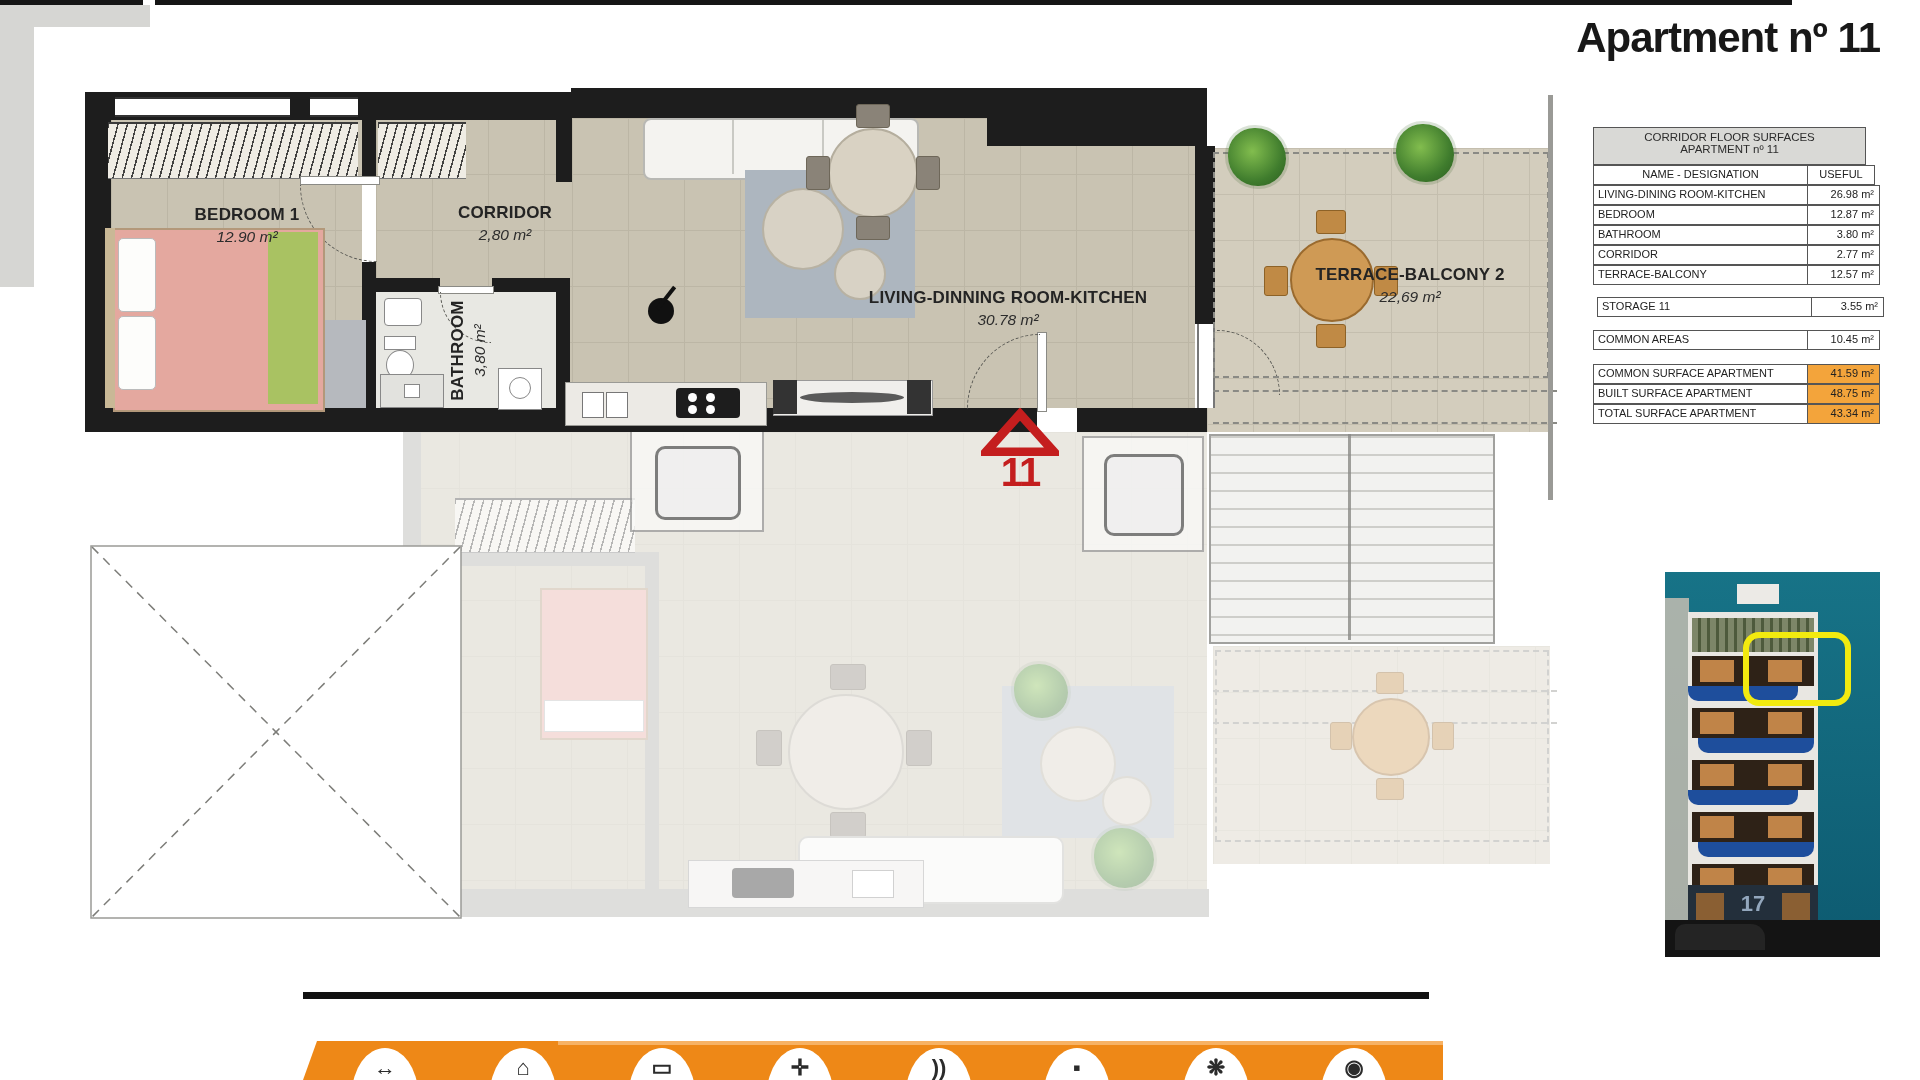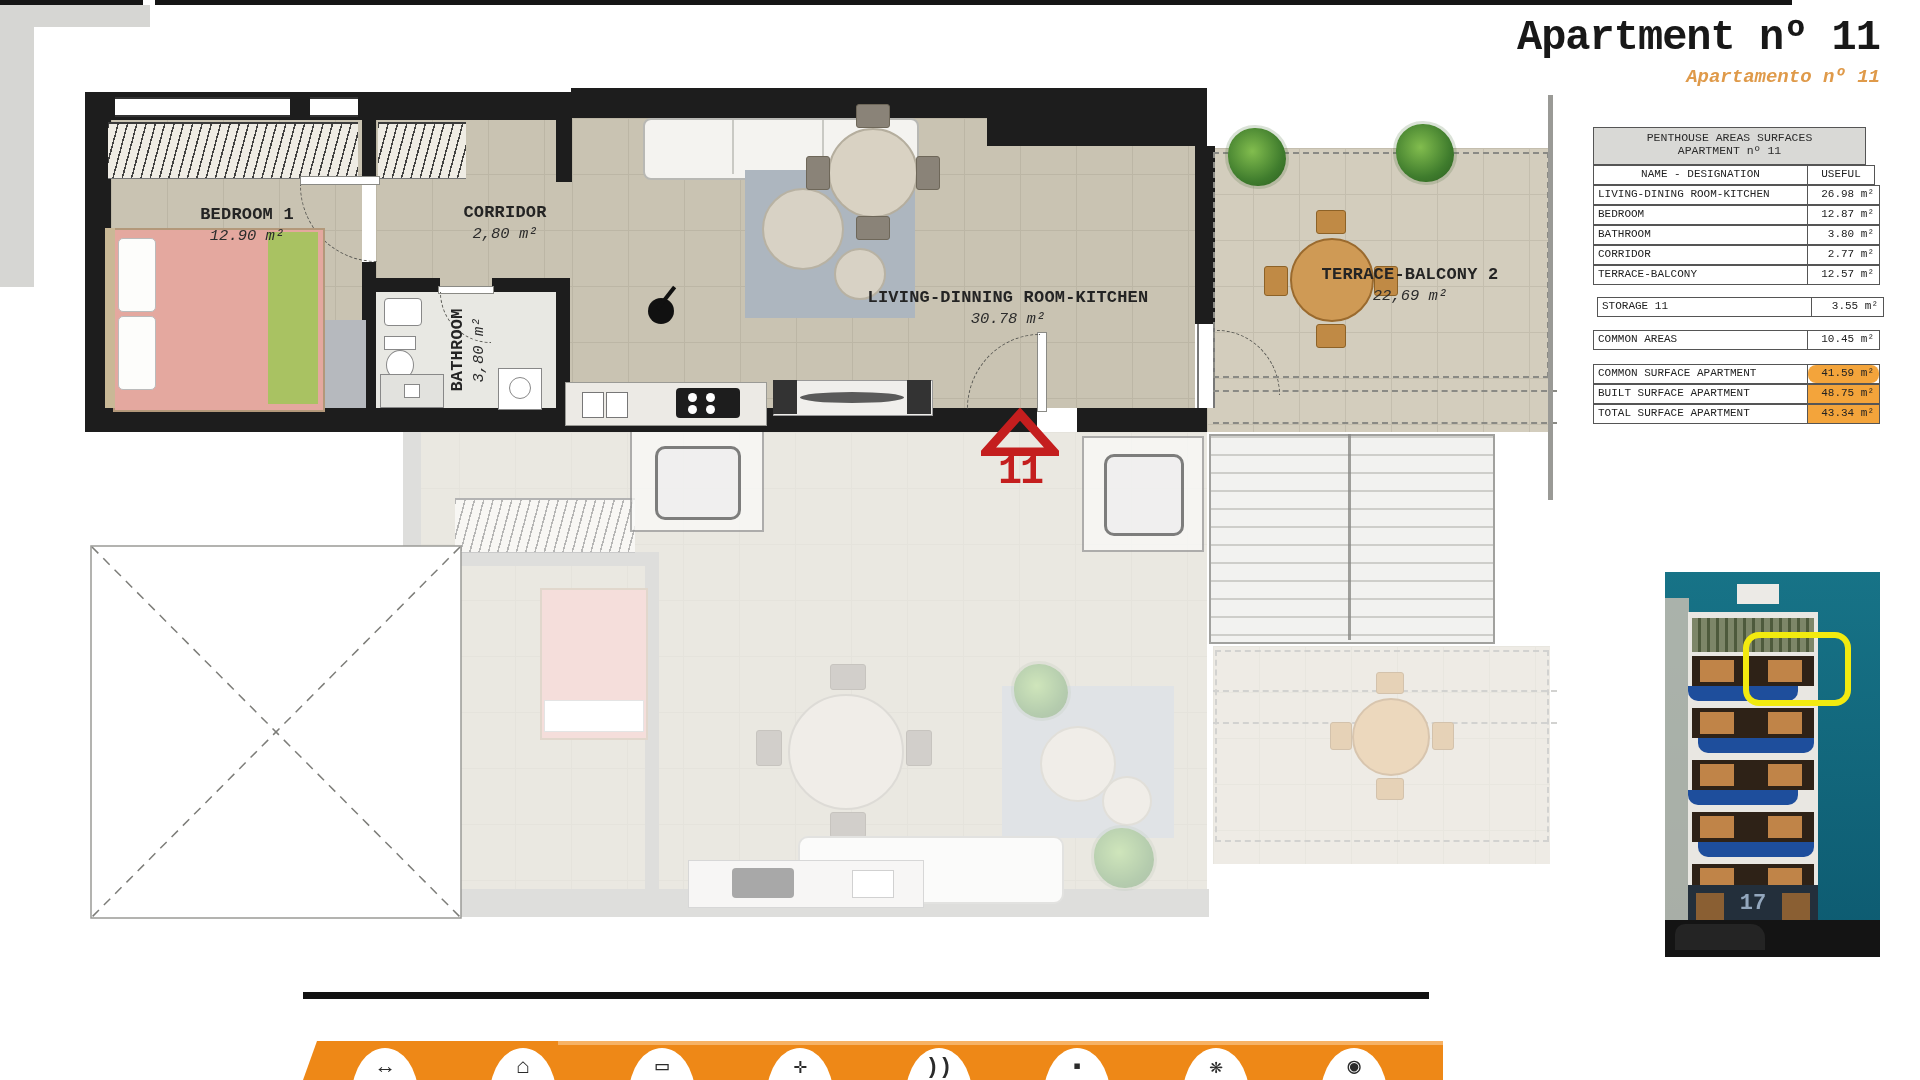--- a/index.html
+++ b/index.html
@@ -1,17 +1,17 @@
 <!DOCTYPE html>
 <html><head>
 <meta charset="utf-8">
 <style>
   html,body{margin:0;padding:0;background:#fff;}
   #stage{position:relative;width:1920px;height:1080px;background:#fff;overflow:hidden;
-         font-family:Liberation Mono, monospace;}
+         font-family:Liberation Sans, sans-serif;}
   .abs{position:absolute;}
   .wall{position:absolute;background:#1d1d1d;}
   .tile{background-color:#c9c3b2;
         background-image:linear-gradient(#bcb6a5 1px,transparent 1px),
                          linear-gradient(90deg,#bcb6a5 1px,transparent 1px);
         background-size:56px 56px;}
   .tile2{background-color:#d3cdbd;
         background-image:linear-gradient(#c4beae 1px,transparent 1px),
                          linear-gradient(90deg,#c4beae 1px,transparent 1px);
         background-size:46px 46px;}
@@ -41,21 +41,20 @@
 <body>
 
 <div id="stage">
 
   <div class="abs" style="left:0;top:0;width:1792px;height:5px;background:#151515;"></div>
   <div class="abs" style="left:143px;top:0;width:12px;height:5px;background:#fff;"></div>
   <div class="abs" style="left:0;top:5px;width:34px;height:282px;background:#d6d6d3;"></div>
   <div class="abs" style="left:34px;top:5px;width:116px;height:22px;background:#d6d6d3;"></div>
 
   <div class="abs" style="left:1380px;top:14px;width:500px;text-align:right;font-size:42px;font-weight:bold;color:#181818;letter-spacing:-1px;">Apartment nº 11</div>
-  <div class="abs" style="left:1380px;top:66px;width:500px;text-align:right;font-size:19px;font-style:italic;font-weight:bold;color:#df9a4a;">Apartamento nº 11</div>
 
   <div class="abs" style="left:0;top:0;width:1920px;height:1080px;">
 
     <div class="abs tile" style="left:111px;top:118px;width:251px;height:292px;"></div>
     <div class="abs tile" style="left:376px;top:118px;width:196px;height:292px;"></div>
     <div class="abs" style="left:376px;top:292px;width:180px;height:118px;background:#e8e8e3;"></div>
     <div class="abs tile" style="left:572px;top:118px;width:623px;height:292px;"></div>
     <div class="abs tile2" style="left:1207px;top:148px;width:341px;height:284px;"></div>
 
     <div class="ghost">
@@ -211,21 +210,21 @@
     </div>
 
     <svg class="abs" style="left:981px;top:408px;" width="78" height="48" viewBox="0 0 78 48">
       <polygon points="39,6 73,44 5,44" fill="none" stroke="#c41e1e" stroke-width="9"></polygon>
     </svg>
     <div class="abs" style="left:989px;top:450px;width:62px;text-align:center;font-size:40px;font-weight:bold;color:#c41e1e;letter-spacing:-2px;">11</div>
   </div>
 
   <div class="abs" style="left:1593px;top:127px;width:275px;">
     <div class="abs" style="left:0;top:0;width:273px;height:38px;background:#d9d9d6;border:1px solid #555;text-align:center;font-size:11.5px;color:#2c2c2c;padding-top:3px;box-sizing:border-box;">
-      <div>PENTHOUSE AREAS SURFACES</div>
+      <div>CORRIDOR FLOOR SURFACES</div>
       <div>APARTMENT nº 11</div>
     </div>
     <div class="trow" style="left:0;top:38px;">
       <div class="tname" style="text-align:center;">NAME - DESIGNATION</div>
       <div class="tval" style="text-align:center;padding-right:0;">USEFUL</div>
     </div>
     <div class="trow" style="left:0;top:58px;">
       <div class="tname">LIVING-DINING ROOM-KITCHEN</div>
         <div class="tval">26.98 m²</div>
     </div>
@@ -248,21 +247,21 @@
     <div class="trow" style="left:4px;top:170px;">
       <div class="tname">STORAGE 11</div>
         <div class="tval">3.55 m²</div>
     </div>
     <div class="trow" style="left:0;top:203px;">
       <div class="tname">COMMON AREAS</div>
         <div class="tval">10.45 m²</div>
     </div>
     <div class="trow" style="left:0;top:237px;">
       <div class="tname">COMMON SURFACE APARTMENT</div>
-      <div class="tval" style="background:#f3a43b;border-radius:8px;">41.59 m²</div>
+      <div class="tval" style="background:#f3a43b;">41.59 m²</div>
     </div>
     <div class="trow" style="left:0;top:257px;">
       <div class="tname">BUILT SURFACE APARTMENT</div>
       <div class="tval" style="background:#f3a43b;">48.75 m²</div>
     </div>
     <div class="trow" style="left:0;top:277px;">
       <div class="tname">TOTAL SURFACE APARTMENT</div>
       <div class="tval" style="background:#f3a43b;">43.34 m²</div>
     </div>
   </div>

